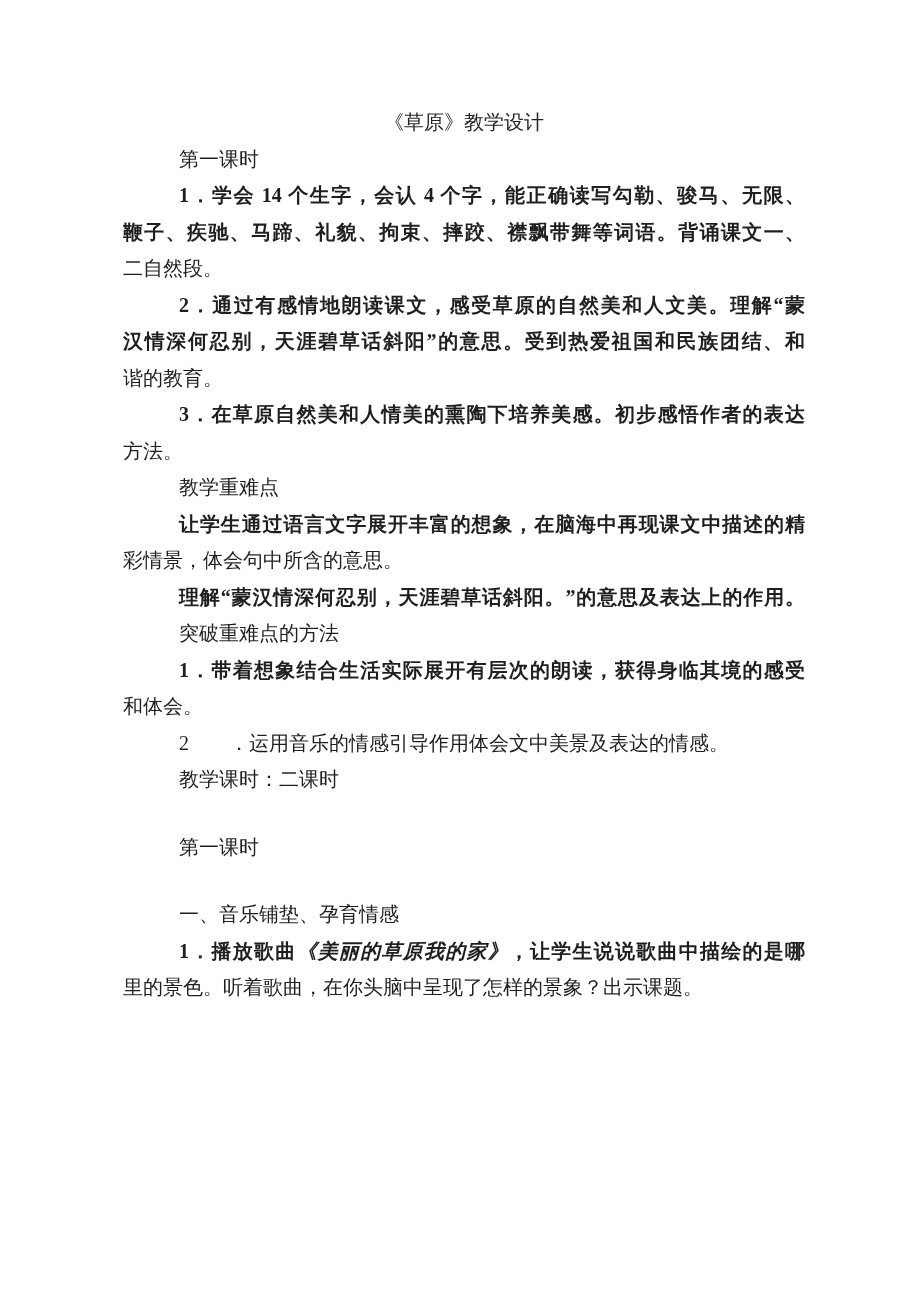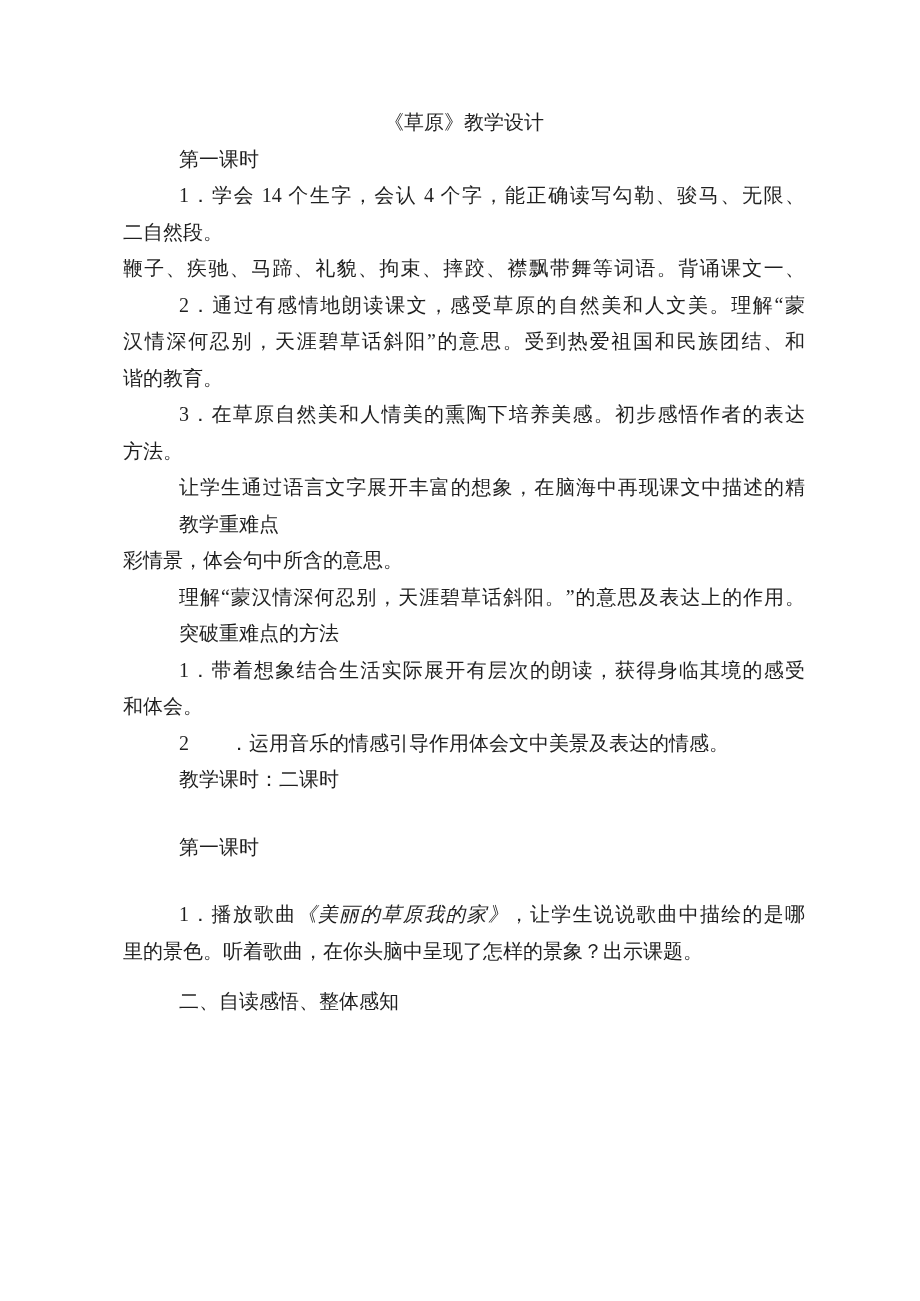--- a/index.html
+++ b/index.html
@@ -30,65 +30,66 @@
     overflow: hidden;
     text-align: left;
   }
   
   .in { text-indent: 56px; }
   
   .j  {
     text-align: justify;
     text-align-last: justify;
     text-justify: inter-character;
+    font-weight: bold;
   }
   
   .ct { text-align-last: center; }
   .it { font-style: italic; }
   .blank    { height: 31px; }
   .blank-sm { height: 14px; }
 </style>
 </head>
 <body>
 
 <div id="page">
   <div id="content">
 
     <div class="ln ct">《草原》教学设计</div>
 
     <div class="ln in">第一课时</div>
     <div class="ln in j">1．学会 14 个生字，会认 4 个字，能正确读写勾勒、骏马、无限、</div>
+    <div class="ln j">鞭子、疾驰、马蹄、礼貌、拘束、摔跤、襟飘带舞等词语。背诵课文一、</div>
     <div class="ln">二自然段。</div>
-    <div class="ln j">鞭子、疾驰、马蹄、礼貌、拘束、摔跤、襟飘带舞等词语。背诵课文一、</div>
     <div class="ln in j">2．通过有感情地朗读课文，感受草原的自然美和人文美。理解“蒙</div>
     <div class="ln j">汉情深何忍别，天涯碧草话斜阳”的意思。受到热爱祖国和民族团结、和</div>
     <div class="ln">谐的教育。</div>
     <div class="ln in j">3．在草原自然美和人情美的熏陶下培养美感。初步感悟作者的表达</div>
     <div class="ln">方法。</div>
 
+    <div class="ln in">教学重难点</div>
     <div class="ln in j">让学生通过语言文字展开丰富的想象，在脑海中再现课文中描述的精</div>
-    <div class="ln in">教学重难点</div>
     <div class="ln">彩情景，体会句中所含的意思。</div>
     <div class="ln in j">理解“蒙汉情深何忍别，天涯碧草话斜阳。”的意思及表达上的作用。</div>
 
     <div class="ln in">突破重难点的方法</div>
     <div class="ln in j">1．带着想象结合生活实际展开有层次的朗读，获得身临其境的感受</div>
     <div class="ln">和体会。</div>
     <div class="ln in">2　　．运用音乐的情感引导作用体会文中美景及表达的情感。</div>
     <div class="ln in">教学课时：二课时</div>
 
     <div class="blank"></div>
 
     <div class="ln in">第一课时</div>
 
     <div class="blank"></div>
 
+    <div class="ln in">一、音乐铺垫、孕育情感</div>
 
     <div class="ln in j"><span>1．播放歌曲</span><span class="it">《美丽的草原我的家》</span><span>，让学生说说歌曲中描绘的是哪</span></div>
 
     <div class="ln">里的景色。听着歌曲，在你头脑中呈现了怎样的景象？出示课题。</div>
 
     <div class="blank-sm"></div>
 
-    <div class="ln in">二、自读感悟、整体感知</div>
 
   </div>
 </div>
 
 </body></html>

